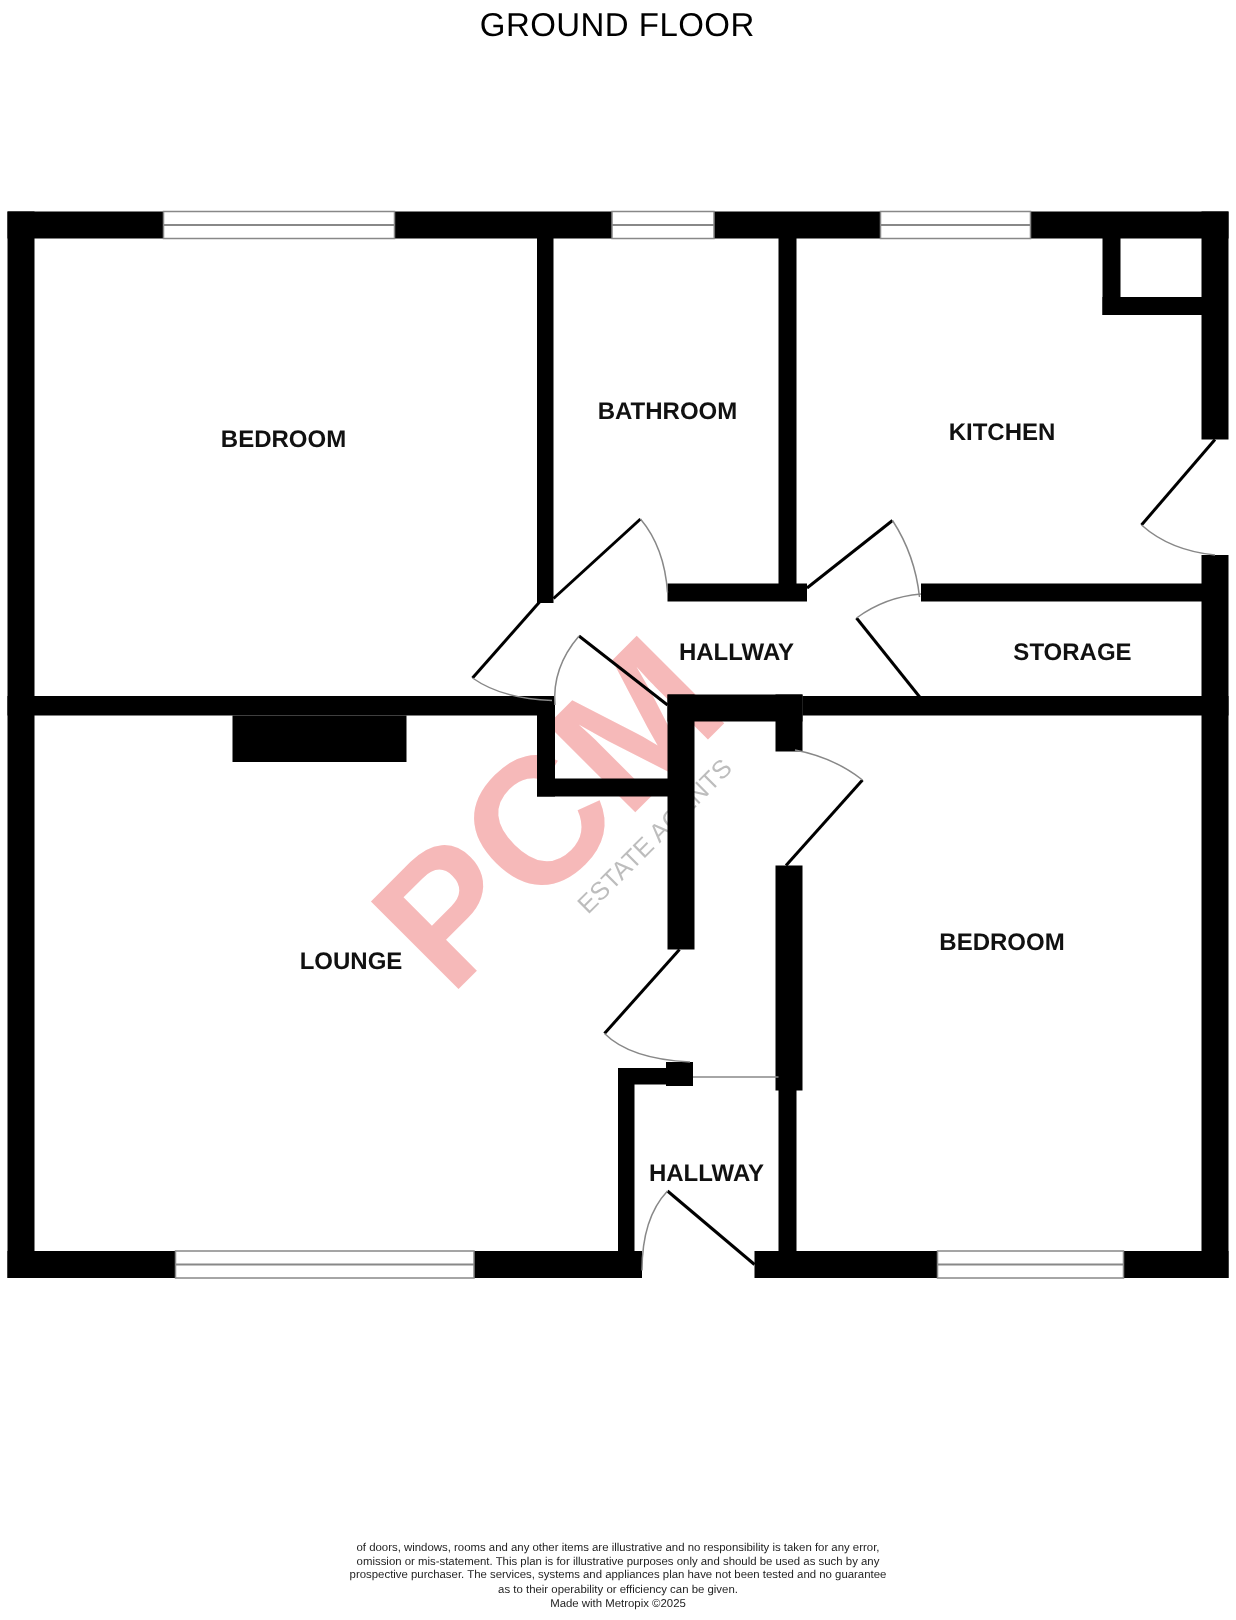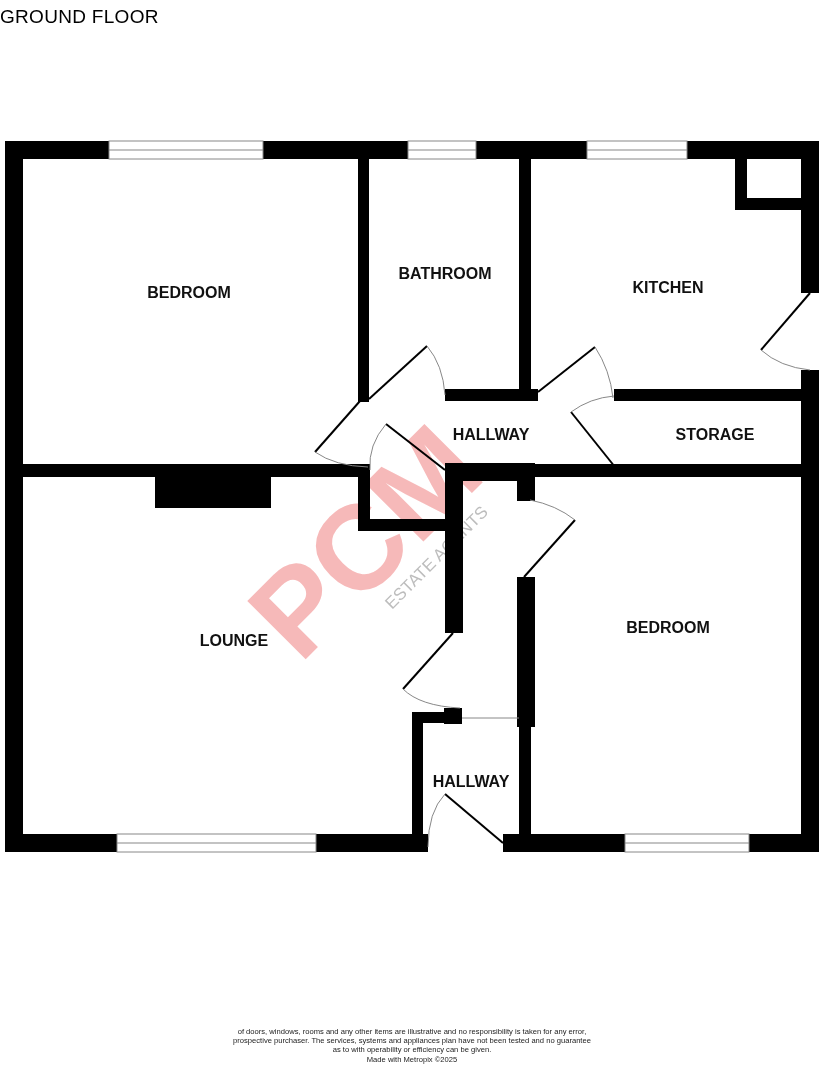--- a/index.html
+++ b/index.html
@@ -1,17 +1,17 @@
 <!DOCTYPE html>
 <html><head>
   <meta charset="utf-8">
   <style>
     html, body { margin: 0; padding: 0; background: #ffffff; }
     body { width: 824px; height: 1080px; position: relative; overflow: hidden; font-family: "Liberation Sans", sans-serif; }
-    .title { position: absolute; top: 0; left: 0; width: 823px; text-align: left; font-size: 19px; color: #000; line-height: 34px; letter-spacing: 0.3px; }
+    .title { position: absolute; top: 0; left: 0; width: 823px; text-align: center; font-size: 22px; color: #000; line-height: 34px; letter-spacing: 0.3px; }
     svg.plan { position: absolute; left: 0; top: 0; }
     .room-label { font-family: "Liberation Sans", sans-serif; font-weight: bold; font-size: 16px; fill: #111; }
     .wall { fill: #000; }
     .win-frame { fill: #fff; stroke: #888; stroke-width: 1; }
     .win-line { stroke: #888; stroke-width: 1.2; }
     .door-leaf { stroke: #000; stroke-width: 2; fill: none; }
     .door-arc { stroke: #888; stroke-width: 1; fill: none; }
     .wm-text { font-family: "Liberation Sans", sans-serif; }
     .disclaimer { position: absolute; top: 1027px; left: 212px; width: 400px; text-align: center; font-size: 7.6px; line-height: 9.2px; color: #222; }
   </style>
@@ -156,16 +156,17 @@
     <text class="room-label" x="491" y="440" text-anchor="middle">HALLWAY</text>
     <text class="room-label" x="715" y="440" text-anchor="middle">STORAGE</text>
     <text class="room-label" x="234" y="646" text-anchor="middle">LOUNGE</text>
     <text class="room-label" x="668" y="633" text-anchor="middle">BEDROOM</text>
     <text class="room-label" x="471" y="787" text-anchor="middle">HALLWAY</text>
   </g>
 </svg>
 
 <div class="disclaimer">
   <div>of doors, windows, rooms and any other items are illustrative and no responsibility is taken for any error,</div>
+  <div>omission or mis-statement. This plan is for illustrative purposes only and should be used as such by any</div>
   <div>prospective purchaser. The services, systems and appliances plan have not been tested and no guarantee</div>
-  <div>as to with operability or efficiency can be given.</div>
+  <div>as to their operability or efficiency can be given.</div>
   <div>Made with Metropix ©2025</div>
 </div>
 
 </body></html>

